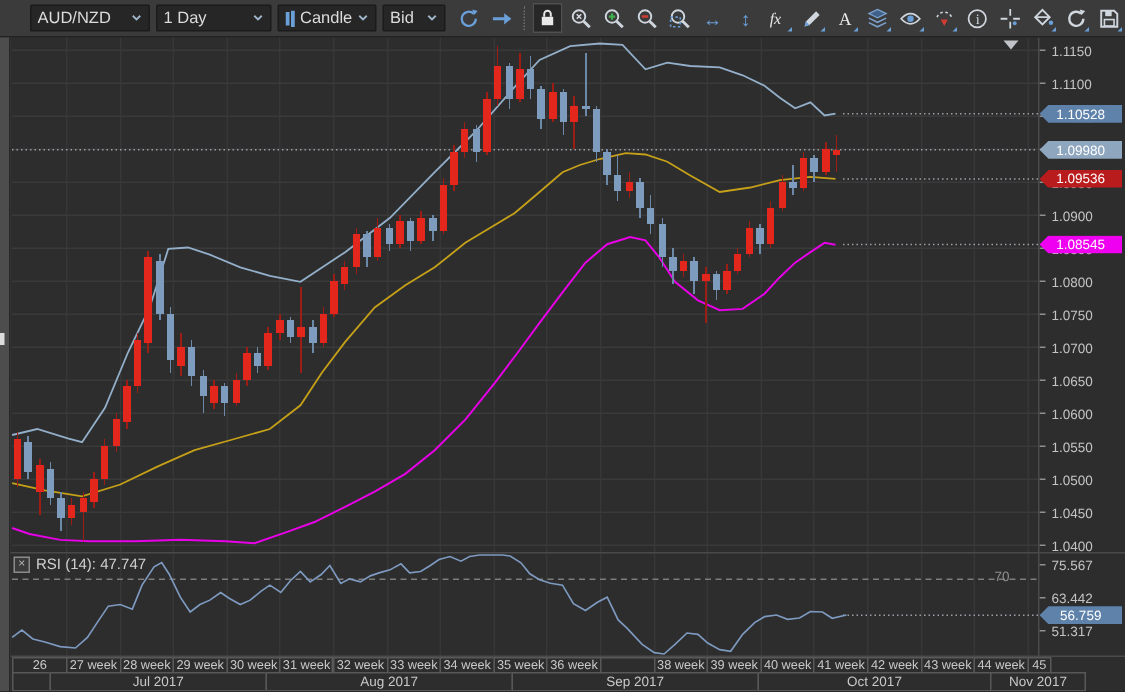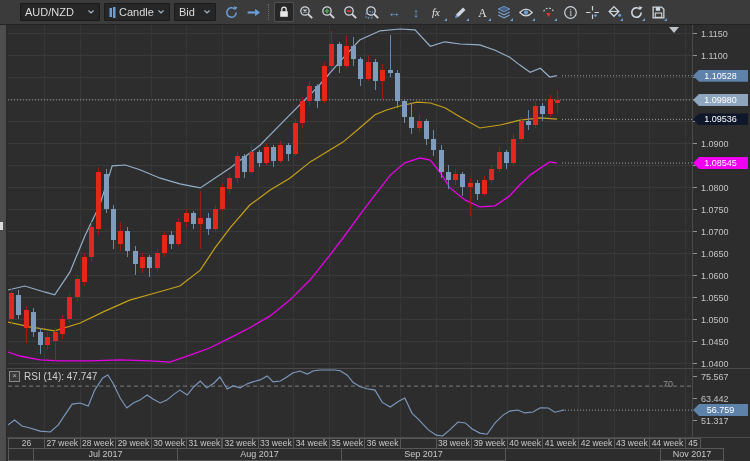--- a/index.html
+++ b/index.html
@@ -33,20 +33,26 @@
   .tri{position:absolute;left:669px;top:2px;width:0;height:0;border-left:5px solid transparent;border-right:5px solid transparent;border-top:6px solid #c0c4c8;}
 </style>
 </head>
 <body>
 
 <div class="app">
 
   <div class="toolbar">
     <div class="dd" style="width:80px">
       <span class="lbl">AUD/NZD</span>
+      <svg width="8" height="6">
+          <path d="M1.5 1.5l2.5 2.5L6.5 1.5" stroke="#9fb6cc" stroke-width="1.2" fill="none"></path>
+        </svg>
+    </div>
+    <div class="dd" style="width:77px">
+      <span class="lbl">1 Day</span>
       <svg width="8" height="6">
           <path d="M1.5 1.5l2.5 2.5L6.5 1.5" stroke="#9fb6cc" stroke-width="1.2" fill="none"></path>
         </svg>
     </div>
     <div class="dd" style="width:66px">
       <svg class="candle-glyph" width="7" height="11">
           <rect x="0.5" y="1" width="2.5" height="9" fill="#6a9fd8"></rect>
           <rect x="4" y="0" width="2.5" height="11" fill="#6a9fd8"></rect>
         </svg>
       <span class="lbl">Candle</span>
@@ -459,21 +465,21 @@
         <div class="ptick" style="top: 246.5px;">1.0600</div>
         <div class="ptick" style="top: 268.5px; text-align: right;">1.0550</div>
         <div class="ptick" style="top: 290.5px;">1.0500</div>
         <div class="ptick" style="top: 312.5px;">1.0450</div>
         <div class="ptick" style="top: 334.5px;">1.0400</div>
         <div class="ptick" style="top: 347.5px;">75.567</div>
         <div class="ptick" style="top: 369.5px;">63.442</div>
         <div class="ptick" style="top: 391.5px;">51.317</div>
         <div class="badge" style="background: rgb(94, 130, 170); top: 44.768px;">1.10528</div>
         <div class="badge" style="background: rgb(143, 166, 191); top: 68.88px;">1.09980</div>
-        <div class="badge" style="background: #0f172a; top: 88.416px;">1.09536</div>
+        <div class="badge" style="background: #b91c1c; top: 88.416px;">1.09536</div>
         <div class="badge" style="background: rgb(240, 0, 240); top: 132.02px;">1.08545</div>
         <div class="badge" style="background: rgb(94, 130, 170); top: 379.118px;">56.759</div>
         <div class="weekcell" style="left: 8px; width: 37px;">26</div>
         <div class="weekcell" style="left: 44px; width: 36.6px;">27 week</div>
         <div class="weekcell" style="left: 79.6px; width: 36.6px;">28 week</div>
         <div class="weekcell" style="left: 115.2px; width: 36.6px;">29 week</div>
         <div class="weekcell" style="left: 150.8px; width: 36.6px;">30 week</div>
         <div class="weekcell" style="left: 186.4px; width: 36px;">31 week</div>
         <div class="weekcell" style="left: 222px; width: 36.6px;">32 week</div>
         <div class="weekcell" style="left: 257.6px; width: 36.6px;">33 week</div>
@@ -486,16 +492,17 @@
         <div class="weekcell" style="left: 506.8px; width: 36.6px;">40 week</div>
         <div class="weekcell" style="left: 542.4px; width: 36.6px;">41 week</div>
         <div class="weekcell" style="left: 578px; width: 37px;">42 week</div>
         <div class="weekcell" style="left: 613.6px; width: 36.6px;">43 week</div>
         <div class="weekcell" style="left: 649.2px; width: 36.6px;">44 week</div>
         <div class="weekcell" style="left: 684.8px; width: 16.2px;">45</div>
         <div class="monthcell" style="left: 8px; width: 26px;"></div>
         <div class="monthcell" style="left: 33px; width: 145px;">Jul 2017</div>
         <div class="monthcell" style="left: 177px; width: 165px;">Aug 2017</div>
         <div class="monthcell" style="left: 341px; width: 165px;">Sep 2017</div>
+        <div class="monthcell" style="left: 505px; width: 156px;">Oct 2017</div>
         <div class="monthcell" style="left: 660px; width: 64px;">Nov 2017</div>
       </div>
   </div>
 </div>
 
 </body></html>

